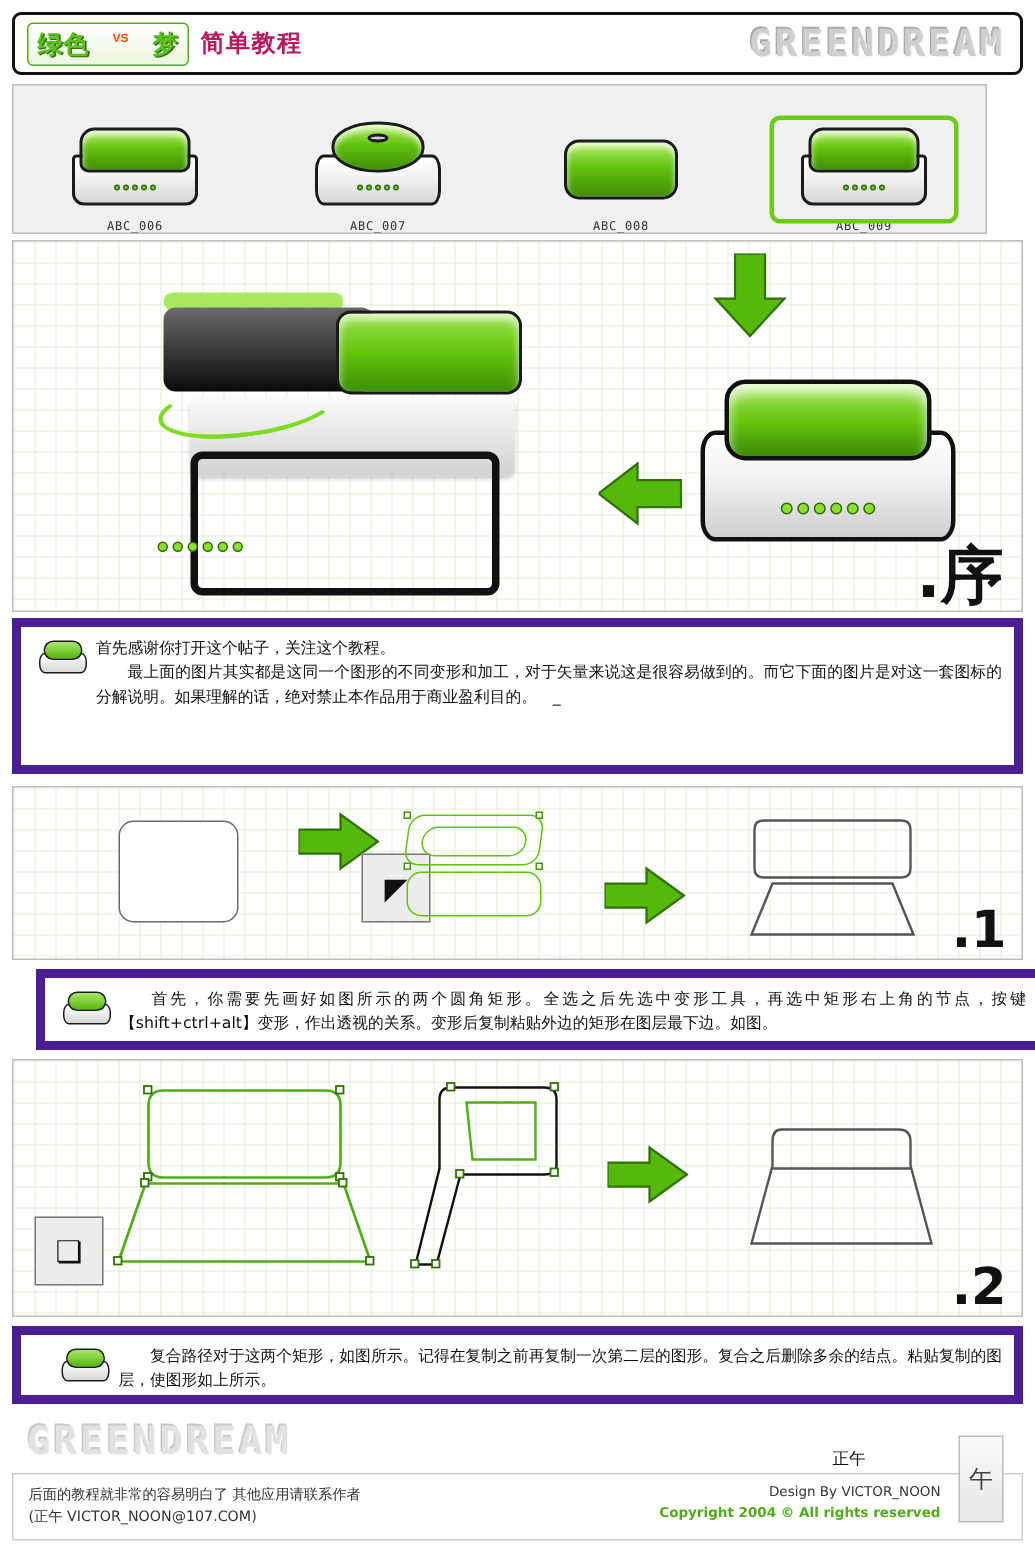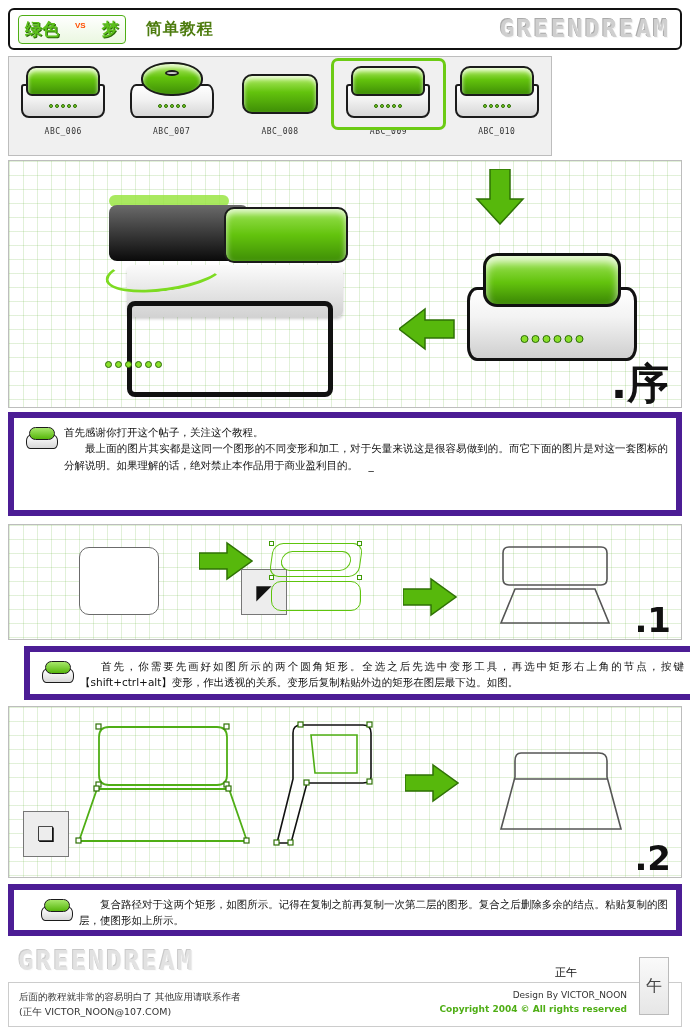--- a/index.html
+++ b/index.html
@@ -48,25 +48,25 @@
     text-shadow: 1px 1px 0 #2d6b09;
     letter-spacing: 0px;
   }
   .logo-vs {
     font-size: 8px;
     color: #ff4d00;
     font-weight: bold;
     transform: translateY(3px);
   }
   .header-title {
-    margin-left: 20px;
+    margin-left: 8px;
     font-family: Liberation Serif, serif;
     font-size: 16px;
     font-weight: bold;
-    color: #4d7c0f;
+    color: #be185d;
     letter-spacing: 1px;
   }
   .brand-wordmark {
     position: absolute;
     right: 10px; top: 4px;
     font-family: "DejaVu Sans Mono", monospace;
     font-size: 25px;
     font-weight: bold;
     letter-spacing: 2px;
     color: #cfcfcf;
@@ -83,24 +83,24 @@
     background-size: 14px 14px;
   }
   .panel {
     position: absolute;
     border: 1px solid #bdbdbd;
   }
 
   
   .iconrow {
     left: 8px; top: 56px;
-    width: 544px; height: 100px;
+    width: 650px; height: 100px;
     background: #f0f0f0;
     display: flex;
-    align-items: flex-start;
+    align-items: flex-end;
     justify-content: space-around;
     padding-top: 4px;
   }
   .icon-cell {
     width: 120px;
     text-align: center;
     position: relative;
   }
   .icon-cell.selected .icon-art-wrap {
     outline: 3px solid #6ccb14;
@@ -500,36 +500,20 @@
               <i></i>
               <i></i>
               <i></i>
               <i></i>
             </div>
         </div>
       </div>
       <div class="icon-label">ABC_009</div>
     </div>
 
-    <div class="icon-cell">
-      <div class="icon-art-wrap">
-        <div class="dev folder">
-          <div class="body"></div>
-          <div class="lid"></div>
-          <div class="dots">
-              <i></i>
-              <i></i>
-              <i></i>
-              <i></i>
-              <i></i>
-            </div>
-        </div>
-      </div>
-      <div class="icon-label">ABC_010</div>
-    </div>
   </div>
 
   <div class="panel showcase grid">
 
     <div class="arrow" style="left:466px; top:8px;">
       <svg width="50" height="56" viewBox="0 0 50 56">
         <polygon points="15,0 35,0 35,30 48,30 25,55 2,30 15,30" fill="#57b80c" stroke="#2f7205" stroke-width="1.5"></polygon>
       </svg>
     </div>
 

